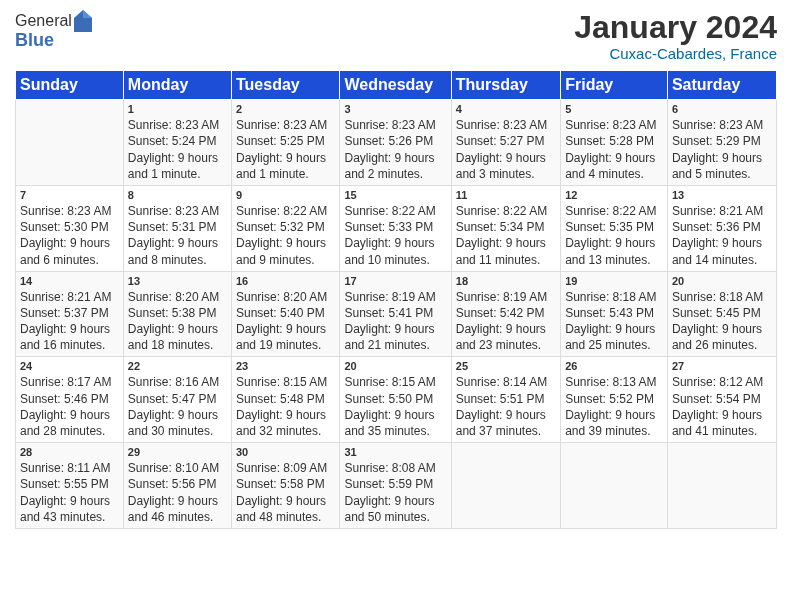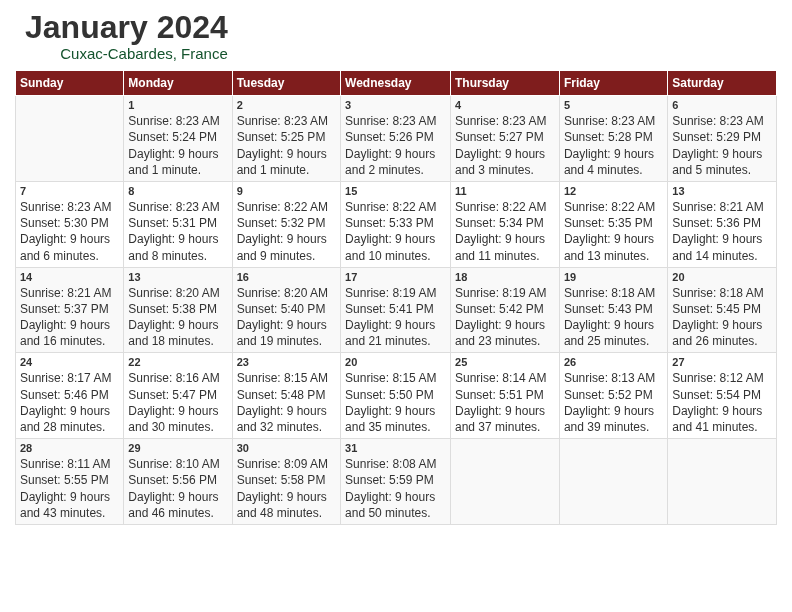--- a/index.html
+++ b/index.html
@@ -38,33 +38,33 @@
       margin-left: 10px;
     }
     .calendar-title {
       font-size: 32px;
       font-weight: bold;
       color: #333;
       line-height: 1.1;
     }
     .calendar-subtitle {
       font-size: 15px;
-      color: #14532d;
+      color: #0369a1;
     }
     .calendar-table {
       width: 100%;
       border-collapse: collapse;
       font-size: 10px;
     }
     .calendar-table thead tr th {
-      background-color: #7f1d1d;
+      background-color: #1d4ed8;
       color: #fff;
       padding: 5px 4px;
       text-align: left;
-      font-size: 12px;
+      font-size: 16px;
       font-weight: bold;
       border: 1px solid #fff;
     }
     .calendar-table tbody tr td {
       border: 1px solid #ddd;
       vertical-align: top;
       padding: 3px 4px;
       width: 113px;
       min-height: 70px;
       height: 80px;
@@ -89,20 +89,32 @@
     }
     .empty-cell {
       background-color: #f9f9f9;
     }
   </style>
 </head>
 <body>
 
 <div class="page">
   <div class="header">
+    <div class="logo">
+      <div>
+        <div style="display:flex;align-items:center;">
+          <span class="logo-general">General</span>
+          <svg class="logo-icon" viewBox="0 0 18 22" xmlns="http://www.w3.org/2000/svg">
+            <polygon points="9,0 18,8 18,22 0,22 0,8" fill="#3a6db5"></polygon>
+            <polygon points="9,0 18,8 9,8" fill="#5a8fd5"></polygon>
+          </svg>
+        </div>
+        <div class="logo-blue" style="font-size:18px;font-weight:bold;color:#3a6db5;margin-top:-2px;">Blue</div>
+      </div>
+    </div>
     <div class="title-block">
       <div class="calendar-title">January 2024</div>
       <div class="calendar-subtitle">Cuxac-Cabardes, France</div>
     </div>
   </div>
 
   <table class="calendar-table">
     <thead>
       <tr>
         <th>Sunday</th>

